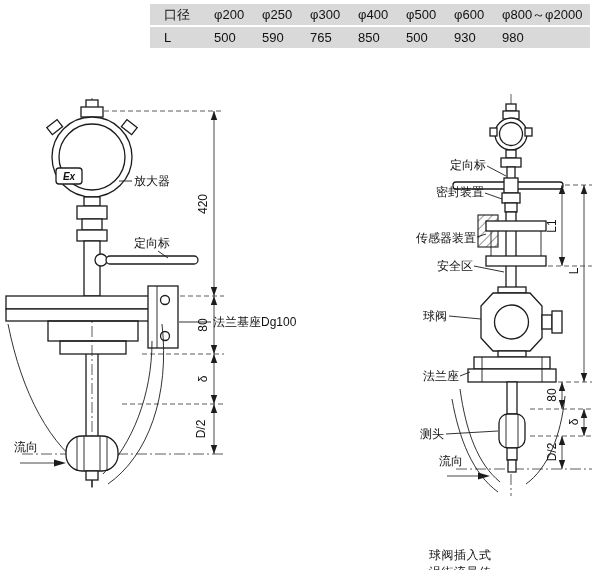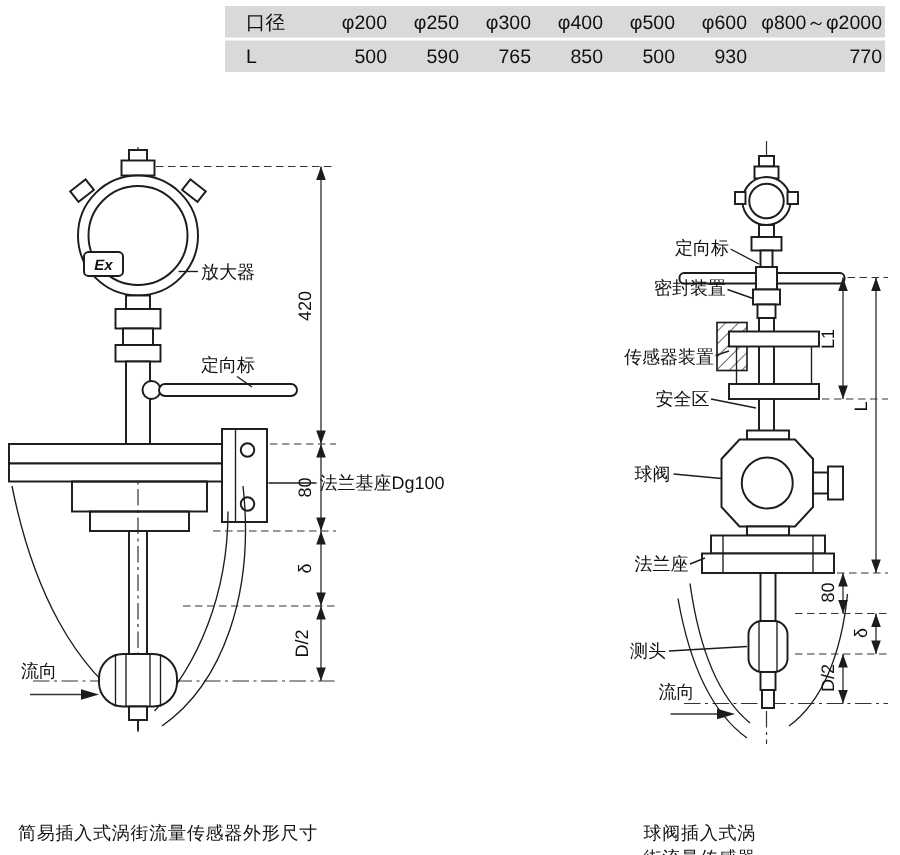--- a/index.html
+++ b/index.html
@@ -1,21 +1,21 @@
 <!DOCTYPE html>
 <html><head>
 <meta charset="utf-8">
 <style>
   html,body{margin:0;padding:0;}
   body{width:600px;height:570px;position:relative;background:#fff;
        font-family:"Liberation Sans","DejaVu Sans",sans-serif;color:#111;overflow:hidden;}
-  .stage{position:absolute;left:0;top:0;width:500px;height:570px;background:#fff;padding-left:13px;}
+  .stage{position:absolute;left:0;top:0;width:500px;height:570px;background:#fff;}
 
   table.dims{position:absolute;left:150px;top:2px;width:440px;border-collapse:separate;border-spacing:0 2px;font-size:13px;}
-  table.dims td{height:21px;text-align:right;padding:0 2px;white-space:nowrap;}
+  table.dims td{height:21px;text-align:left;padding:0 2px;white-space:nowrap;}
   table.dims tr.gray td{background:#d9d9d9;}
   table.dims td.rowlabel{text-align:left;padding-left:14px;}
 
   .svgwrap{position:absolute;}
   #leftsvg{left:0px;top:84px;width:302px;height:480px;}
   #rightsvg{left:360px;top:84px;width:238px;height:480px;}
 
   .caption{position:absolute;top:547px;font-size:12px;letter-spacing:0.5px;}
   #capL{left:12px;}
   #capR{left:385px;margin-left:44px;}
@@ -59,21 +59,21 @@
       <td>φ800～φ2000</td>
     </tr>
     <tr class="gray">
       <td class="rowlabel">L</td>
       <td>500</td>
       <td>590</td>
       <td>765</td>
       <td>850</td>
       <td>500</td>
       <td>930</td>
-      <td>770</td>
+      <td>980</td>
     </tr>
   </tbody>
     </table>
 
   <svg id="leftsvg" class="svgwrap" viewBox="0 0 302 480">
     <line class="cl" x1="92" y1="14" x2="92" y2="404"></line>
     <line class="cl" x1="22" y1="370" x2="226" y2="370"></line>
 
     <g>
       <rect class="lnw" x="86" y="16" width="12" height="8"></rect>
@@ -283,16 +283,15 @@
       <polygon class="arr" points="224,352 220.8,343 227.2,343"></polygon>
       <text class="dimtxt" transform="rotate(-90 218 338)" x="218" y="338" text-anchor="middle">δ</text>
 
       <line class="dim" x1="202" y1="352" x2="202" y2="385"></line>
       <polygon class="arr" points="202,352 198.8,361 205.2,361"></polygon>
       <polygon class="arr" points="202,385 198.8,376 205.2,376"></polygon>
       <text class="dimtxt" transform="rotate(-90 196 368)" x="196" y="368" text-anchor="middle">D/2</text>
     </g>
   </svg>
 
-  <div class="caption" id="capL">简易插入式涡街流量传感器外形尺寸</div>
   <div class="caption" id="capR">球阀插入式涡街流量传感器外形尺寸</div>
 
 </div>
 
 </body></html>

